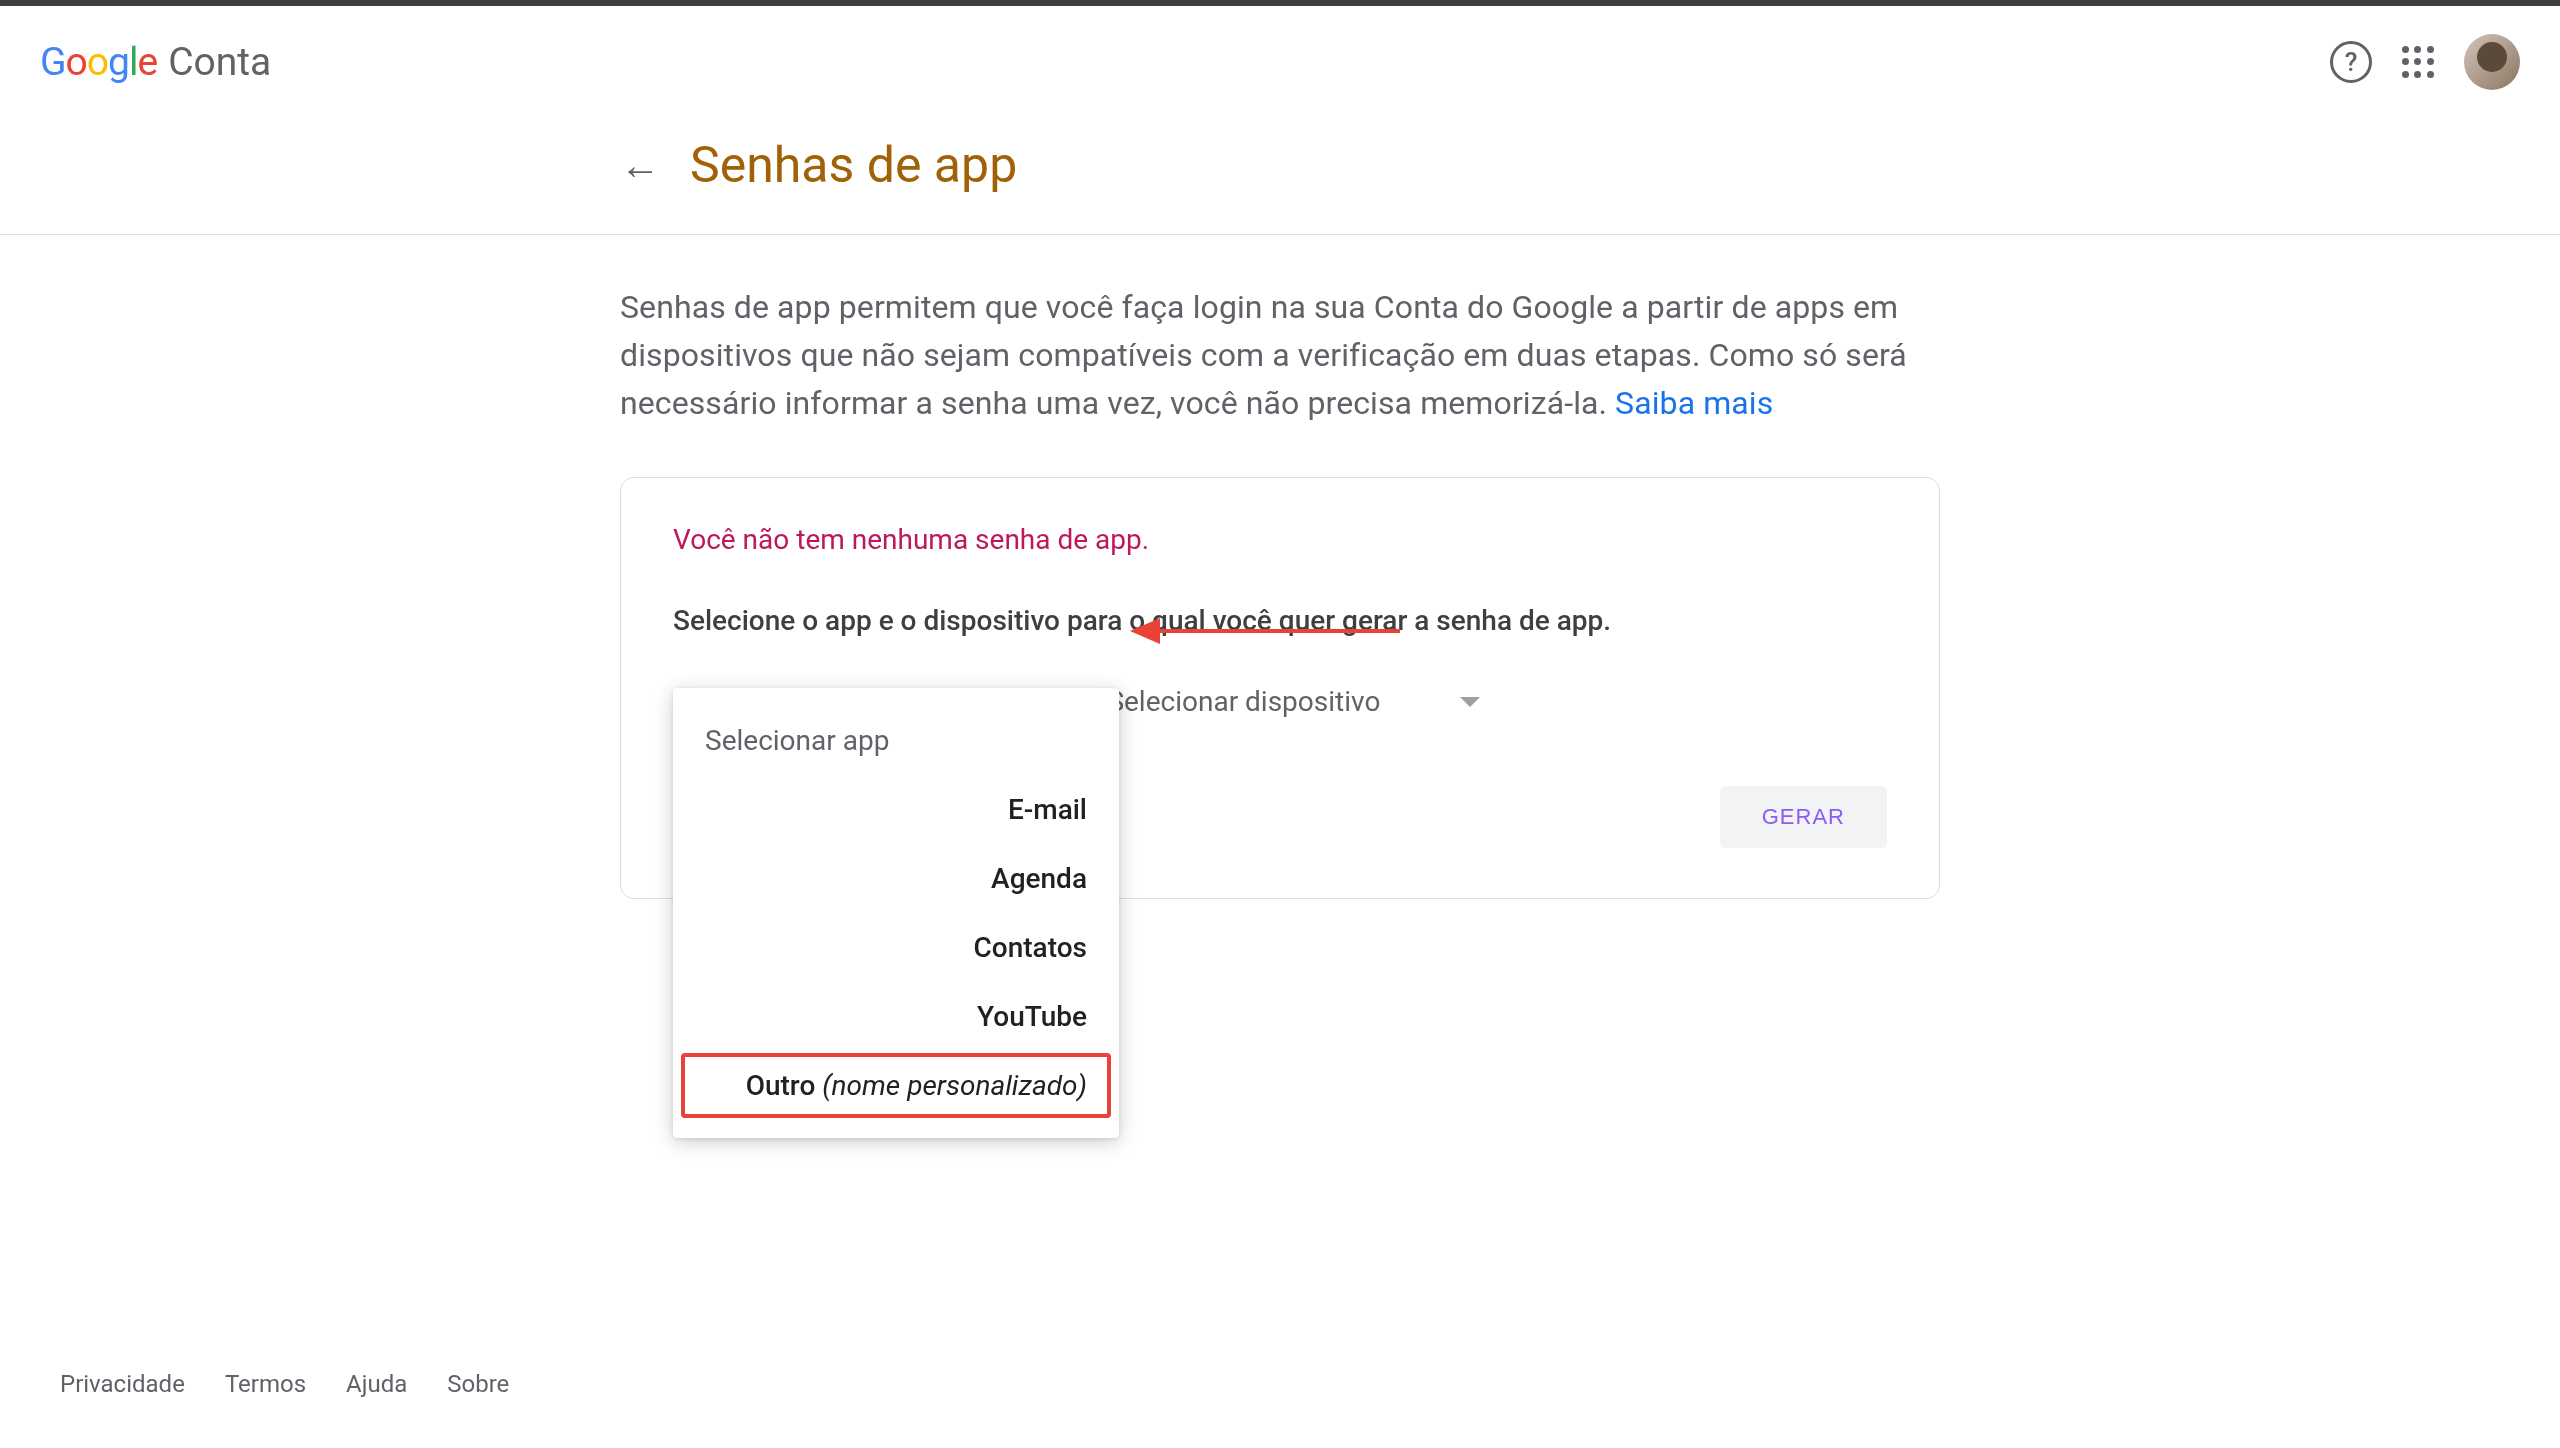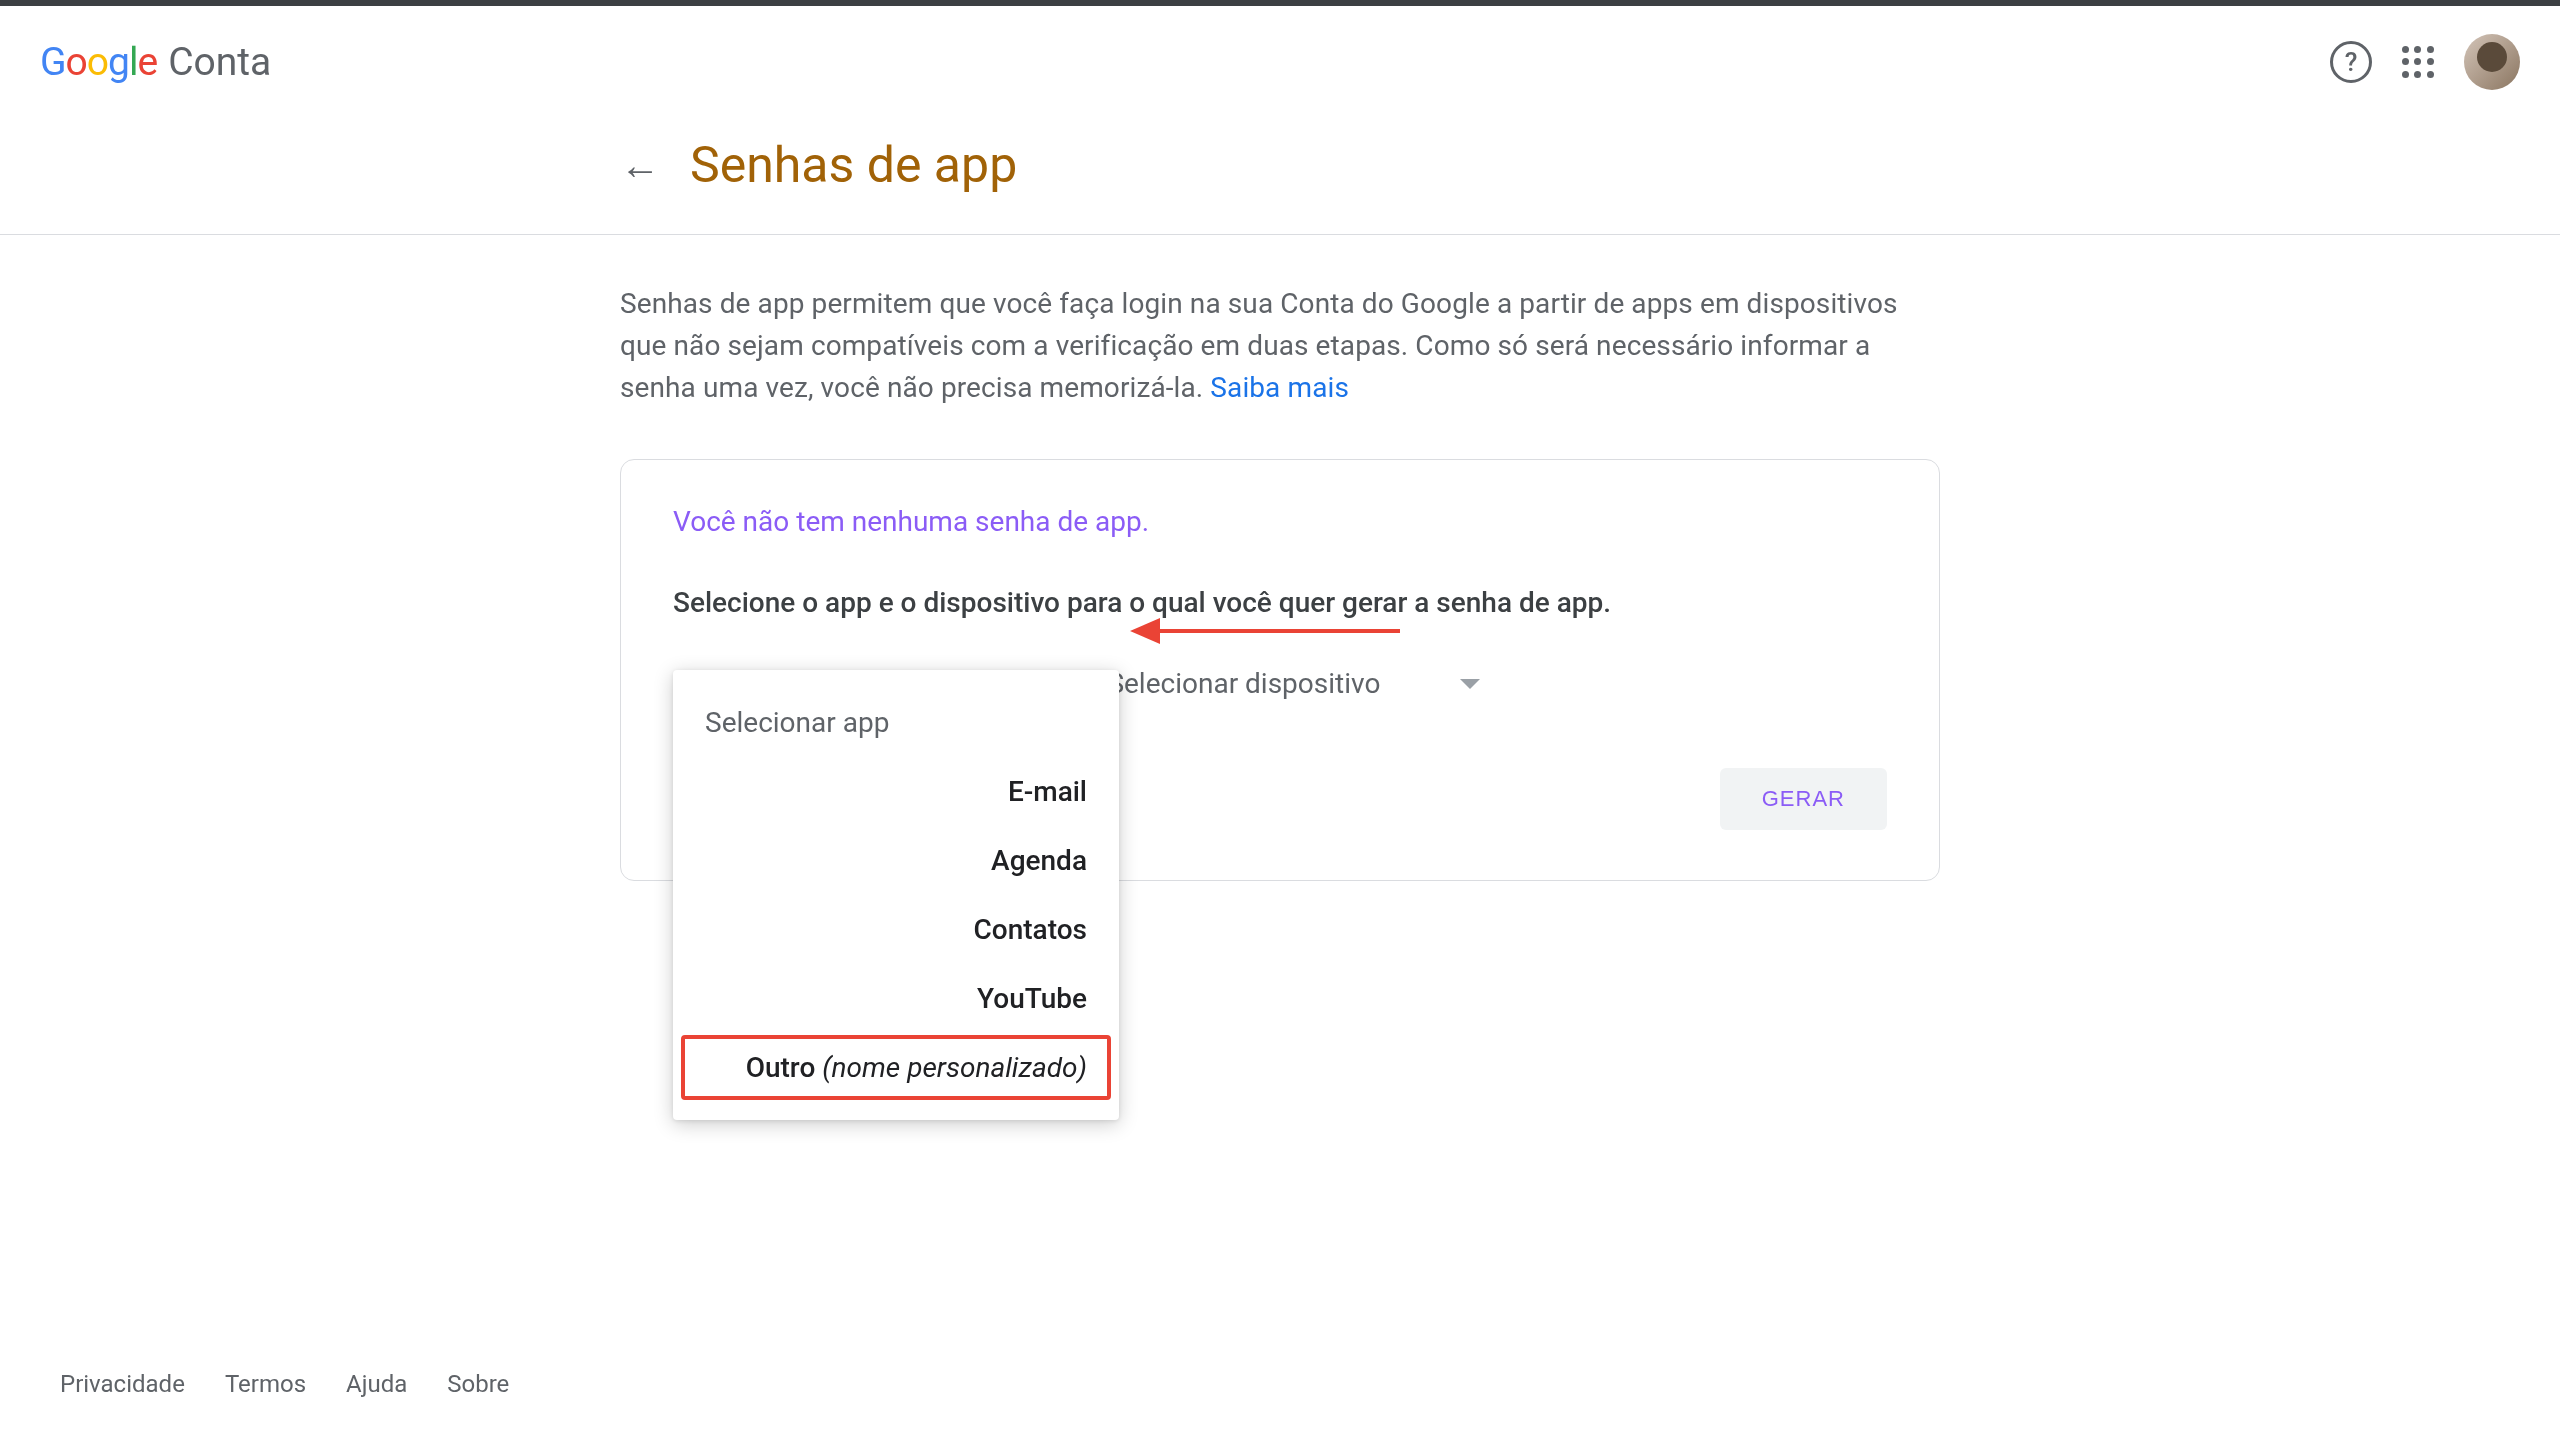--- a/index.html
+++ b/index.html
@@ -142,21 +142,21 @@
       background: #dadce0;
     }
 
     .content {
       max-width: 1320px;
       margin: 0 auto;
       padding-top: 48px;
     }
 
     .description {
-      font-size: 28px;
+      font-size: 32px;
       line-height: 1.5;
       color: #5f6368;
       max-width: 1320px;
       letter-spacing: 0.1px;
     }
 
     .learn-more {
       color: #1a73e8;
       text-decoration: none;
       cursor: pointer;
@@ -165,21 +165,21 @@
     .card {
       margin-top: 50px;
       border: 1px solid #dadce0;
       border-radius: 14px;
       padding: 45px 52px 50px 52px;
       position: relative;
     }
 
     .no-passwords {
       font-size: 28px;
-      color: #8b5cf6;
+      color: #be185d;
     }
 
     .select-instruction {
       margin-top: 48px;
       font-size: 28px;
       font-weight: 500;
       color: #3c4043;
     }
 
     .selects-row {

